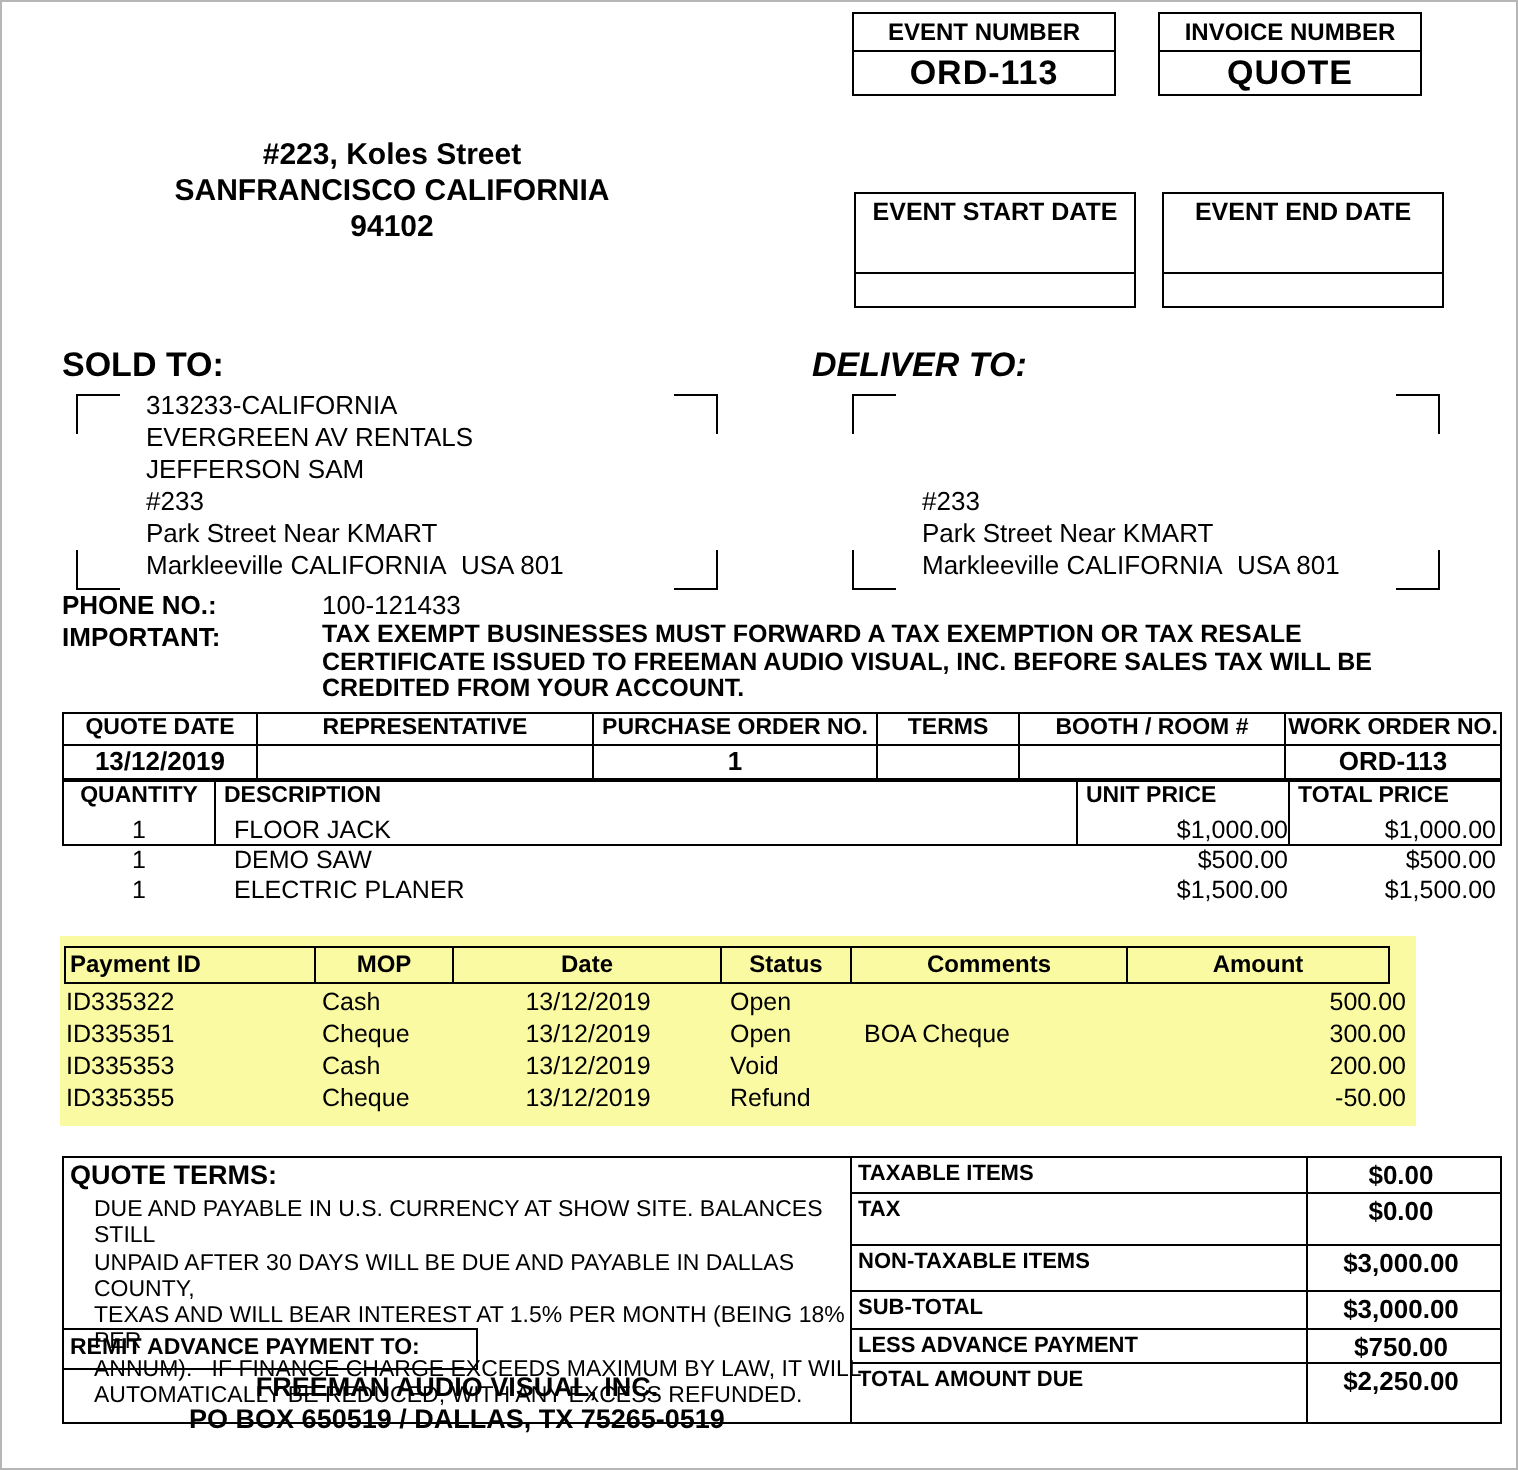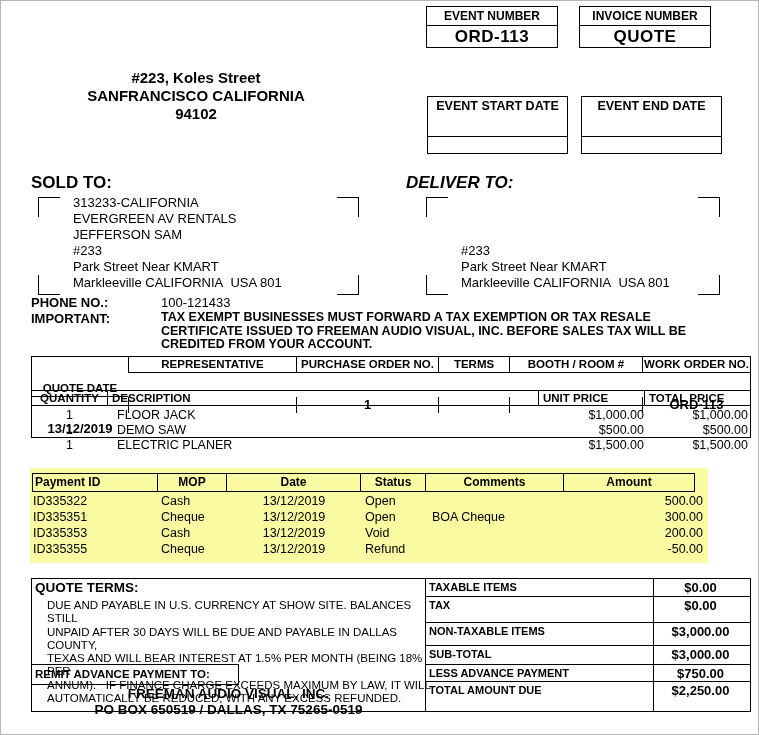--- a/index.html
+++ b/index.html
@@ -31,26 +31,26 @@
   .br-br { border-right: 1px solid #000; border-bottom: 1px solid #000; }
 
   .kv-label { position: absolute; left: 30px; font-weight: bold; font-size: 13px; }
   .kv-value { position: absolute; left: 160px; font-size: 13px; }
   .important-text { position: absolute; left: 160px; top: 310px; font-weight: bold; font-size: 12.5px; line-height: 13.6px; white-space: pre-line; }
 
   
   .order-info { position: absolute; left: 30px; top: 355px; width: 720px; border: 1px solid #000; }
   .oi-row { display: grid; grid-template-columns: 96px 168px 142px 71px 133px 108px; }
   .oi-row > div { border-left: 1px solid #000; overflow: hidden; }
-  .oi-row > div:first-child { border-left: none; margin-top: 24px; }
+  .oi-row > div:first-child { border-left: none; }
   .oi-head > div { height: 16px; border-bottom: 1px solid #000; text-align: center; font-weight: bold; font-size: 11.5px; line-height: 15px; }
   .oi-vals > div { height: 16px; text-align: center; font-weight: bold; font-size: 13px; line-height: 15px; }
 
   
-  .items-head { position: absolute; left: 30px; top: 389px; width: 720px; height: 16px; border: 1px solid #000; display: grid; grid-template-columns: 75px 431px 106px 106px; }
+  .items-head { position: absolute; left: 30px; top: 389px; width: 720px; height: 33px; border: 1px solid #000; display: grid; grid-template-columns: 75px 431px 106px 106px; }
   .items-head > div { border-left: 1px solid #000; font-weight: bold; font-size: 11.5px; line-height: 14px; padding-left: 4px; }
   .items-head > div:first-child { border-left: none; text-align: center; padding-left: 0; }
   .items-body { position: absolute; left: 30px; top: 407px; width: 720px; }
   .item-row { display: grid; grid-template-columns: 77px 430px 108px 105px; height: 15px; font-size: 12.5px; line-height: 15px; }
   .ir-qty { text-align: center; }
   .ir-desc { padding-left: 9px; }
   .ir-unit { text-align: right; padding-right: 2px; }
   .ir-total { text-align: right; padding-right: 3px; }
 
   

